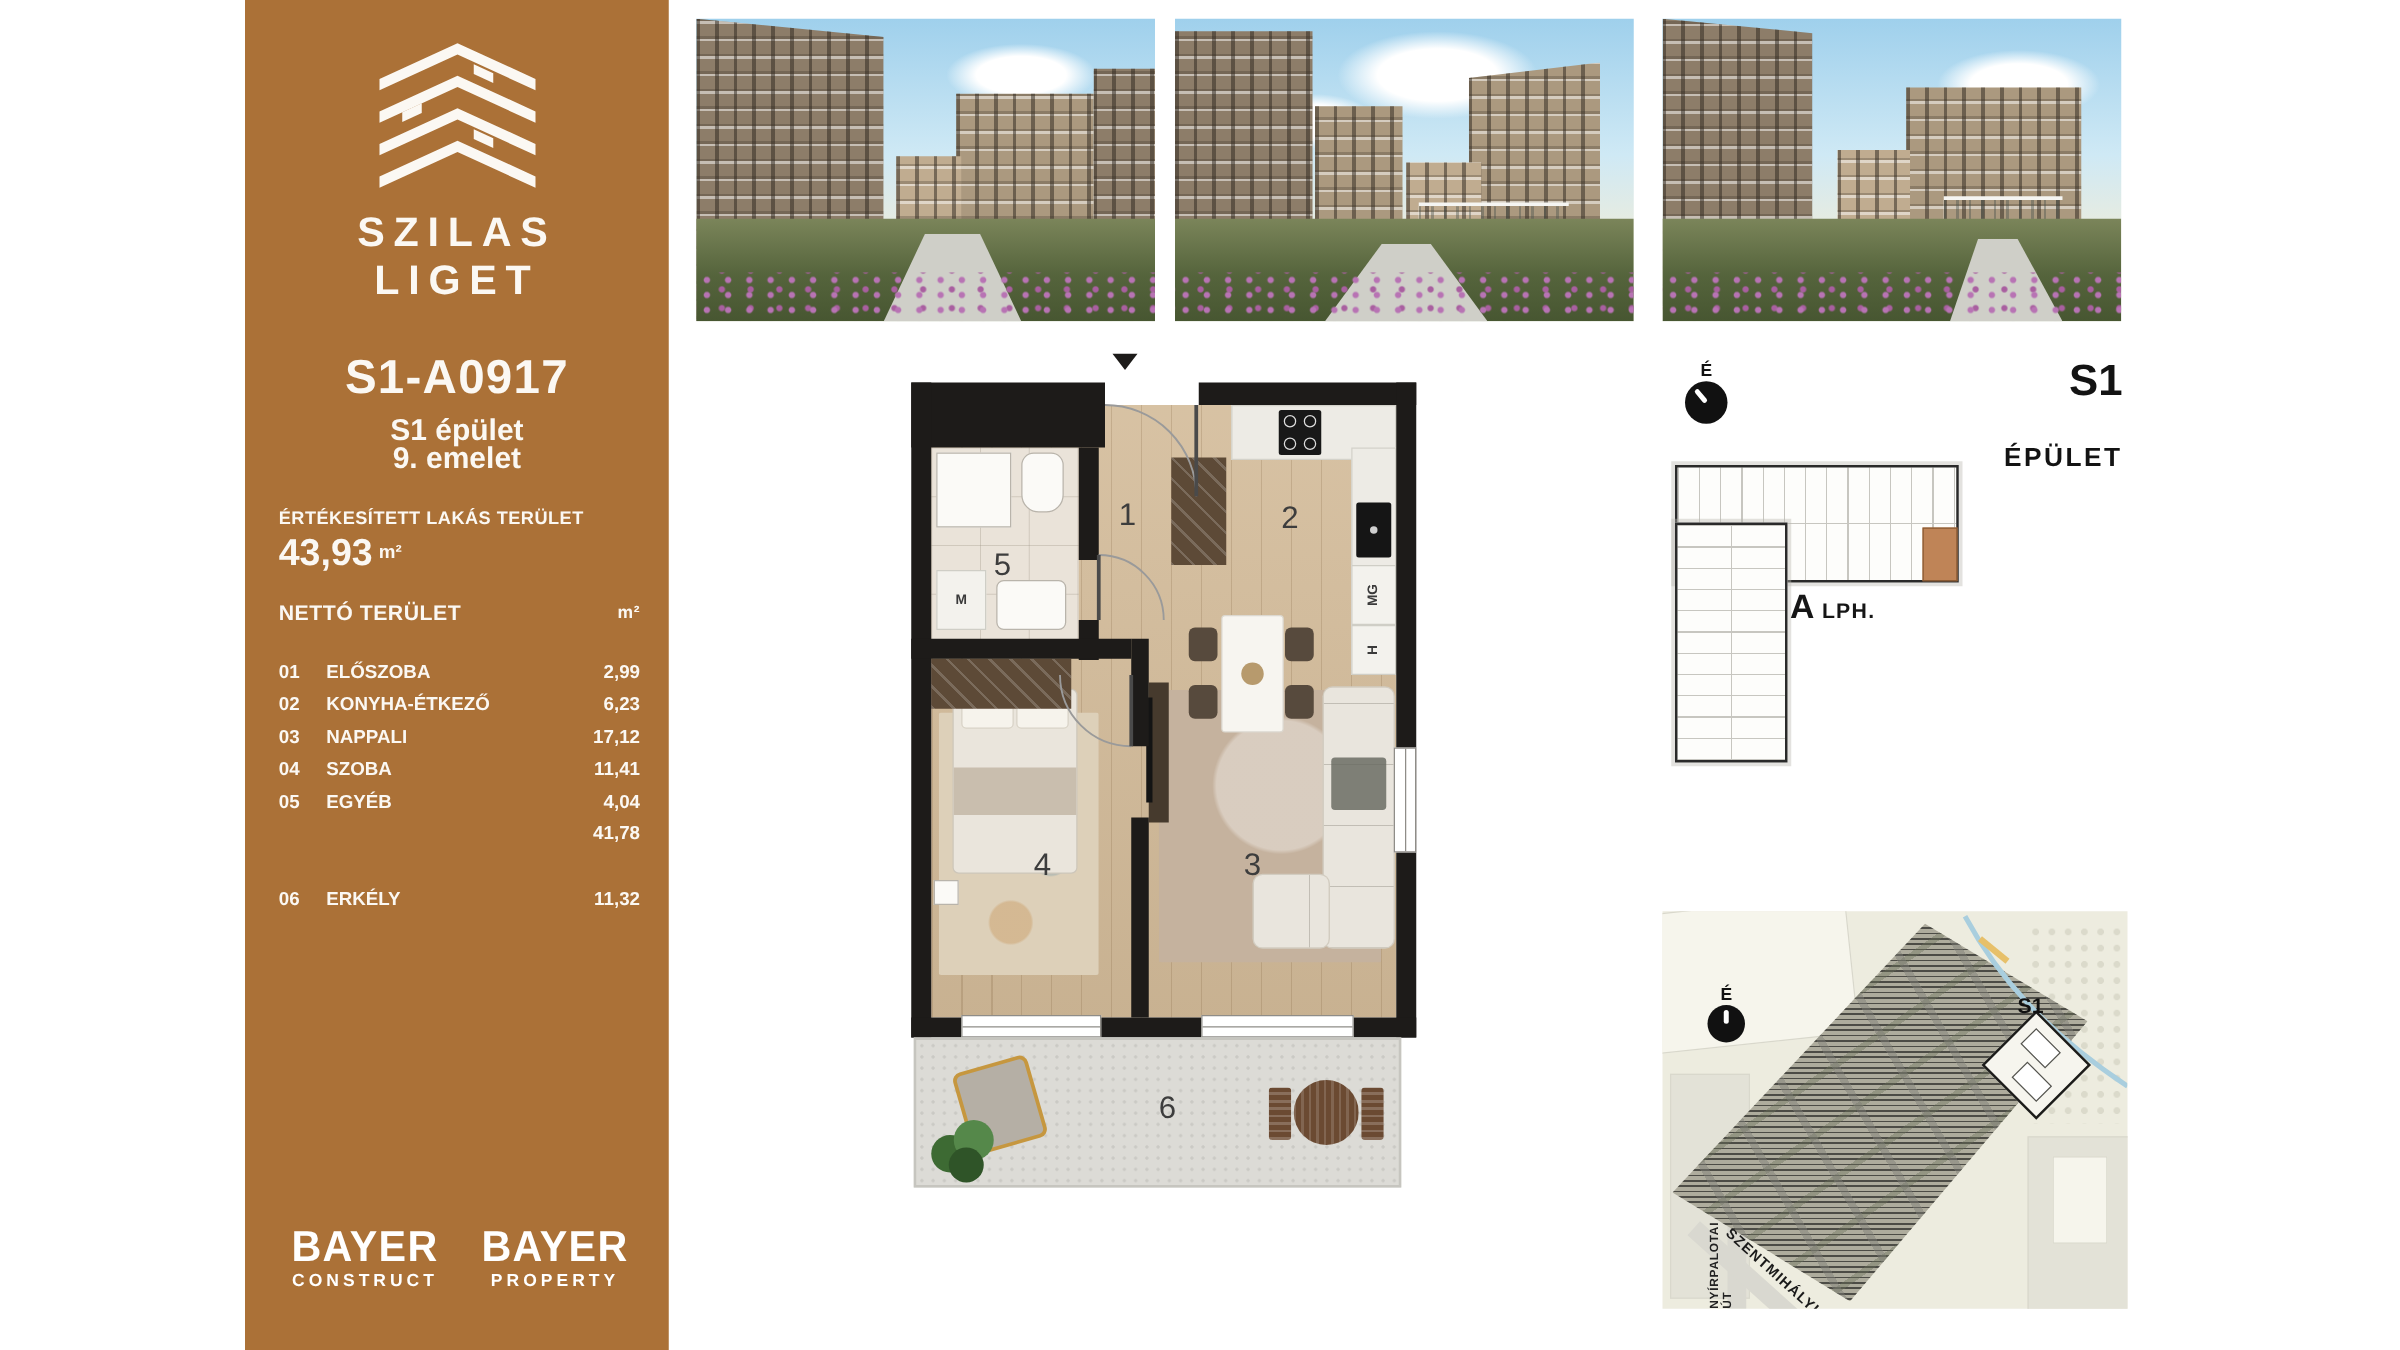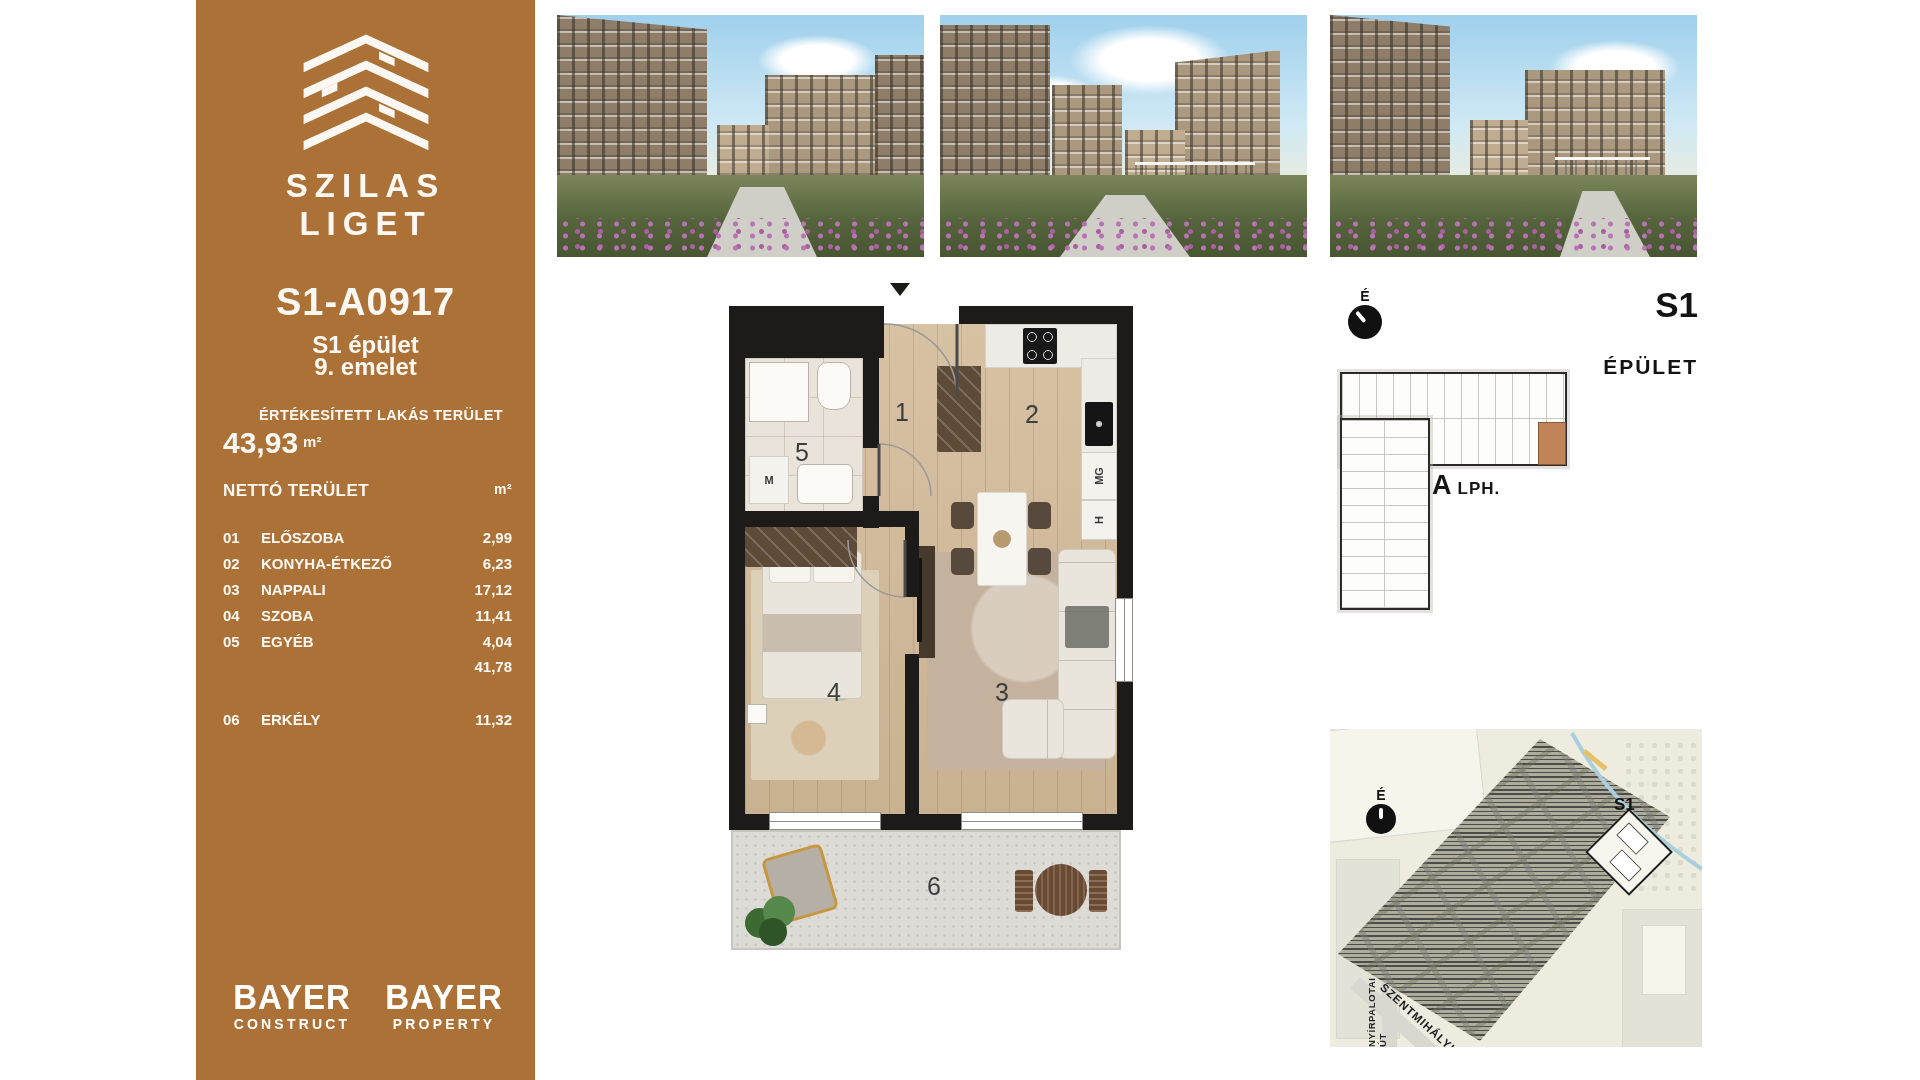--- a/index.html
+++ b/index.html
@@ -8,21 +8,21 @@
   .abs{position:absolute;}
 
   
   #sidebar{left:196px;top:0;width:339px;height:1080px;background:#ab7137;color:#fbf8f3;}
   .logo-mark{left:92px;top:28px;width:156px;height:130px;}
   .brand{width:100%;text-align:center;font-weight:700;letter-spacing:7px;font-size:33px;line-height:38px;}
   #brand1{top:167px;} #brand2{top:205px;}
   .apt-id{width:100%;top:281px;text-align:center;font-size:38px;font-weight:800;letter-spacing:1px;}
   .apt-sub{width:100%;text-align:center;font-size:24px;font-weight:700;}
   #apt-bldg{top:331px;} #apt-floor{top:353px;}
-  .sold-label{left:27px;top:407px;width:290px;font-size:14.5px;font-weight:700;letter-spacing:.4px;margin-left:36px;}
+  .sold-label{left:27px;top:407px;width:290px;font-size:14.5px;font-weight:700;letter-spacing:.4px;}
   .sold-value{left:27px;top:426px;font-size:30px;font-weight:800;}
   .sold-value sup{font-size:15px;font-weight:700;vertical-align:6px;margin-left:5px;}
   .net-head{left:27px;top:481px;width:289px;display:flex;justify-content:space-between;
             font-size:17px;font-weight:800;letter-spacing:.4px;}
   .net-head .u{font-size:14px;font-weight:700;}
   #area-table{left:27px;top:525px;width:289px;font-size:15px;font-weight:600;}
   .trow{display:flex;height:25.8px;align-items:center;}
   .trow .n{width:38px;} .trow .lbl{flex:1;} .trow .v{text-align:right;}
   .trow.total{justify-content:flex-end;}
   .trow.balc{margin-top:27px;}

